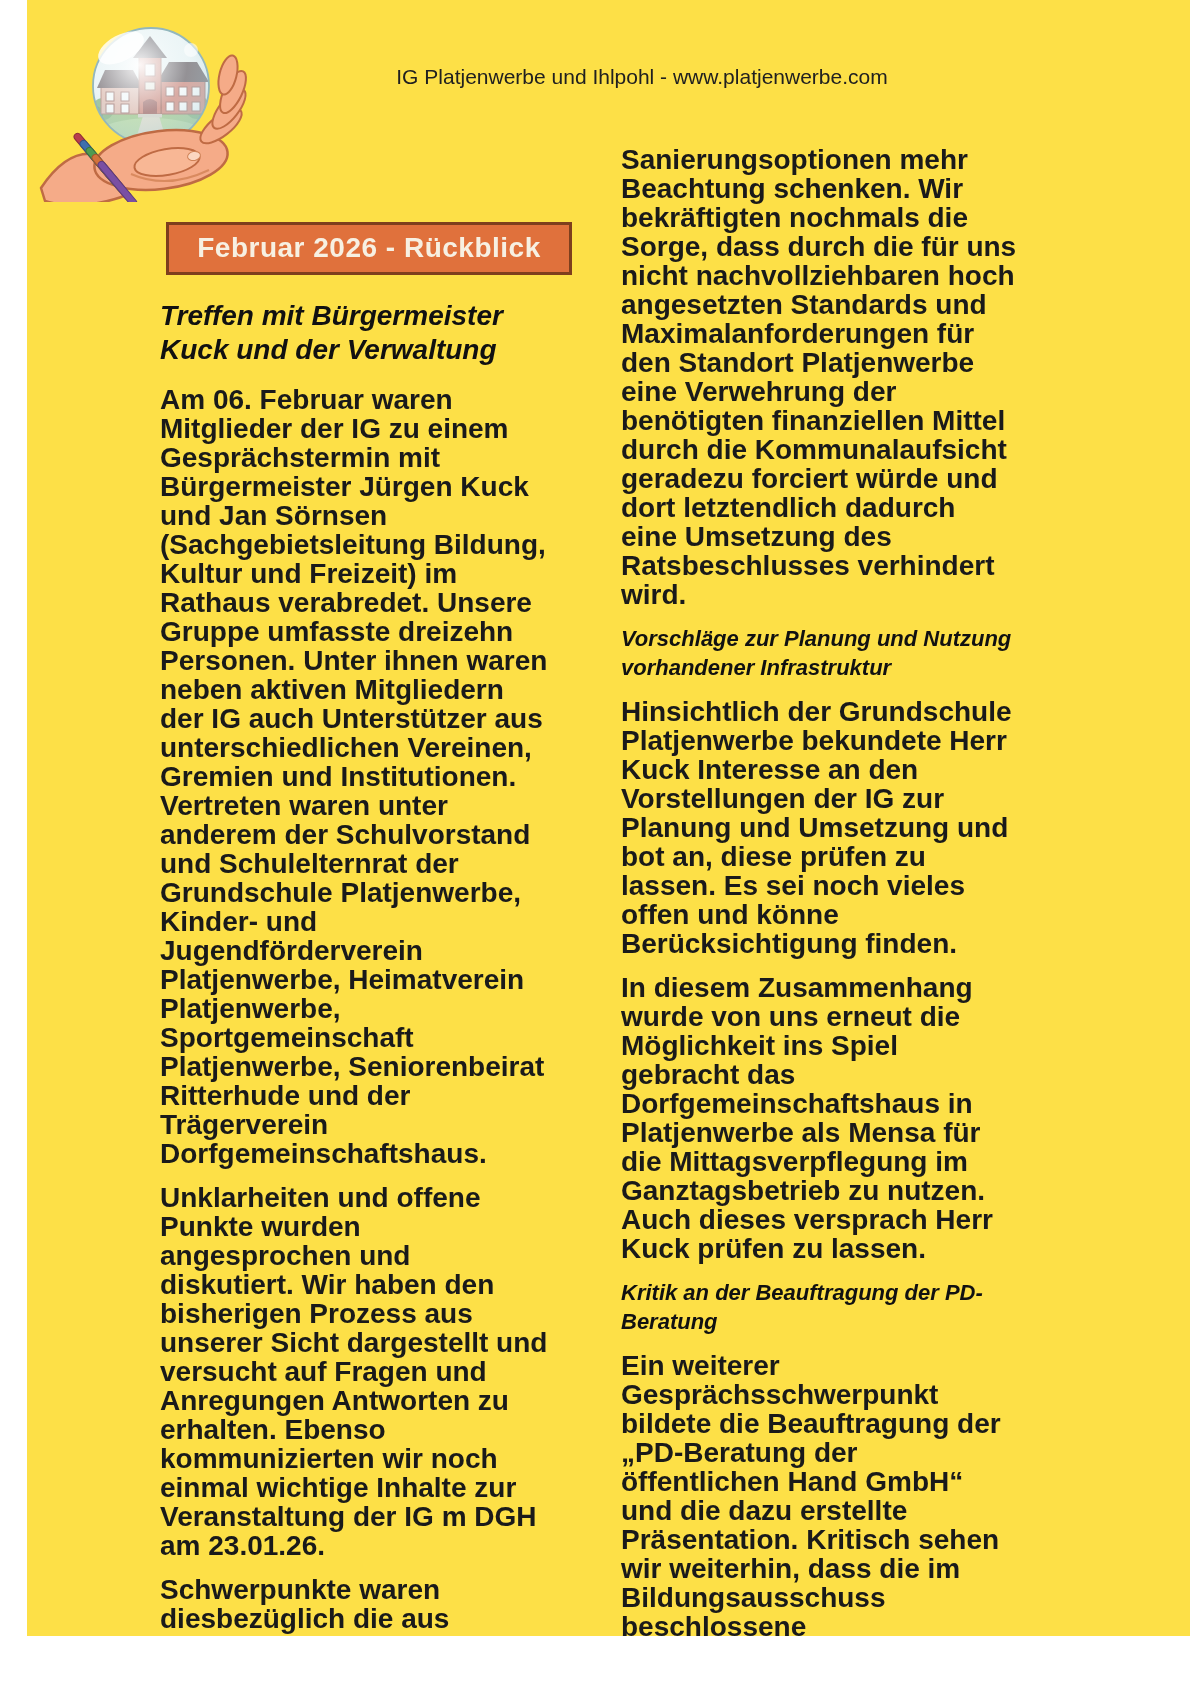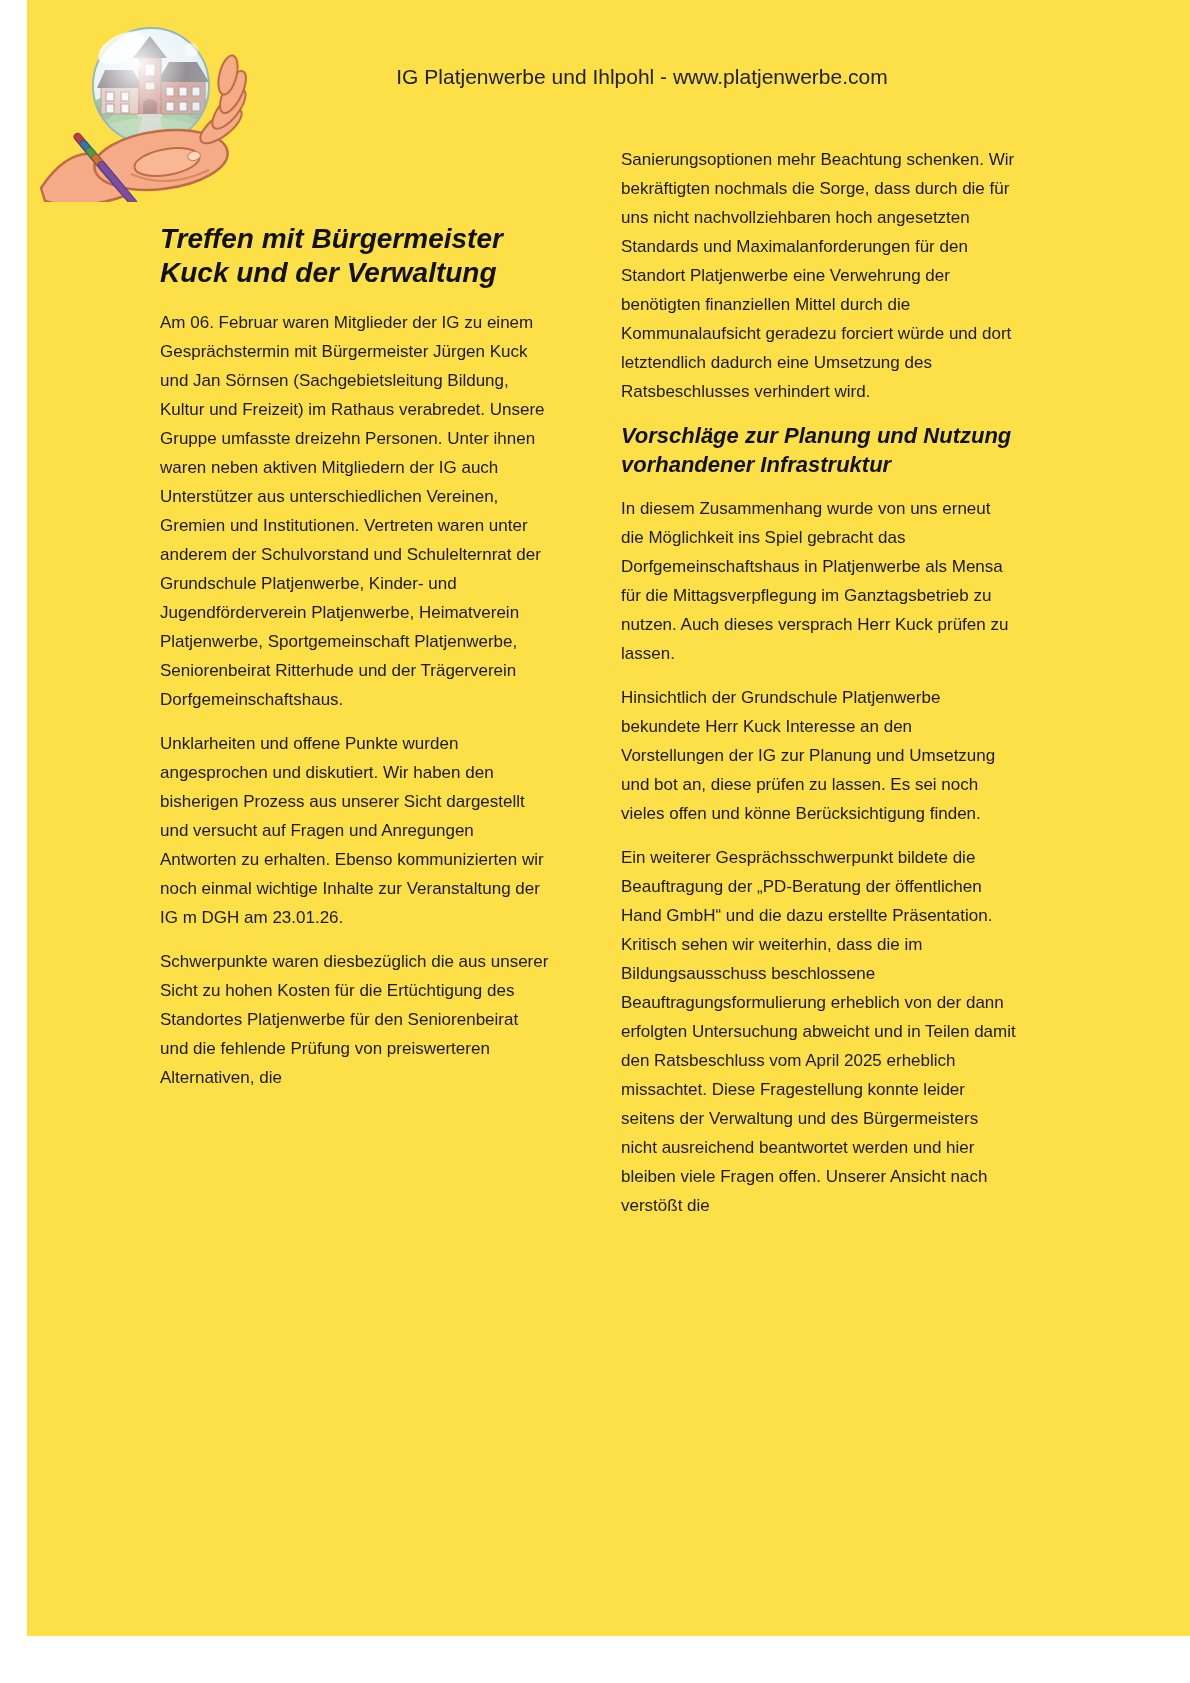--- a/index.html
+++ b/index.html
@@ -35,22 +35,23 @@
   }
   .article-title{
     font-size:28px;line-height:34px;font-weight:bold;
     margin:0 0 18px 0;color:#111;font-style:italic;
   }
   .section-heading{
     font-size:22px;line-height:29px;font-weight:bold;
     margin:15px 0 15px 0;color:#111;font-style:italic;
   }
   .para{
-    font-size:17px;line-height:29px;
+    font-size:28px;line-height:29px;
     margin:0 0 15px 0;
+    font-weight:bold;
   }
 </style>
 </head>
 <body>
 
 <div class="page">
 
   <svg class="logo" viewBox="0 0 225 196" aria-hidden="true">
     <defs>
       <radialGradient id="glassGrad" cx="40%" cy="32%" r="75%">
@@ -123,27 +124,29 @@
       <rect x="32" y="153" width="56" height="7" rx="3.5" fill="#3f6fae" stroke="#2d5486" transform="rotate(50 60 157)"></rect>
       <rect x="38" y="160" width="56" height="7" rx="3.5" fill="#4f9a52" stroke="#3a773d" transform="rotate(50 66 164)"></rect>
       <rect x="44" y="167" width="56" height="7" rx="3.5" fill="#d2723b" stroke="#a5552a" transform="rotate(50 72 171)"></rect>
       <rect x="50" y="174" width="56" height="7" rx="3.5" fill="#7a4fa3" stroke="#5c3a7d" transform="rotate(50 78 178)"></rect>
     </g>
   </svg>
 
   <div class="header-line">IG Platjenwerbe und Ihlpohl - www.platjenwerbe.com</div>
 
   <div class="col col-left">
+    <div class="banner">Februar 2026 - Rückblick</div>
     <h1 class="article-title">Treffen mit Bürgermeister Kuck und der Verwaltung</h1>
     <p class="para">Am 06. Februar waren Mitglieder der IG zu einem Gesprächstermin mit Bürgermeister Jürgen Kuck und Jan Sörnsen (Sachgebietsleitung Bildung, Kultur und Freizeit) im Rathaus verabredet. Unsere Gruppe umfasste dreizehn Personen. Unter ihnen waren neben aktiven Mitgliedern der IG auch Unterstützer aus unterschiedlichen Vereinen, Gremien und Institutionen. Vertreten waren unter anderem der Schulvorstand und Schulelternrat der Grundschule Platjenwerbe, Kinder- und Jugendförderverein Platjenwerbe, Heimatverein Platjenwerbe, Sportgemeinschaft Platjenwerbe, Seniorenbeirat Ritterhude und der Trägerverein Dorfgemeinschaftshaus.</p>
     <p class="para">Unklarheiten und offene Punkte wurden angesprochen und diskutiert. Wir haben den bisherigen Prozess aus unserer Sicht dargestellt und versucht auf Fragen und Anregungen Antworten zu erhalten. Ebenso kommunizierten wir noch einmal wichtige Inhalte zur Veranstaltung der IG m DGH am 23.01.26.</p>
     <p class="para">Schwerpunkte waren diesbezüglich die aus unserer Sicht zu hohen Kosten für die Ertüchtigung des Standortes Platjenwerbe für den Seniorenbeirat und die fehlende Prüfung von preiswerteren Alternativen, die</p>
   </div>
 
   <div class="col col-right">
     <p class="para">Sanierungsoptionen mehr Beachtung schenken. Wir bekräftigten nochmals die Sorge, dass durch die für uns nicht nachvollziehbaren hoch angesetzten Standards und Maximalanforderungen für den Standort Platjenwerbe eine Verwehrung der benötigten finanziellen Mittel durch die Kommunalaufsicht geradezu forciert würde und dort letztendlich dadurch eine Umsetzung des Ratsbeschlusses verhindert wird.</p>
     <h2 class="section-heading">Vorschläge zur Planung und Nutzung vorhandener Infrastruktur</h2>
+    <p class="para">Hinsichtlich der Grundschule Platjenwerbe bekundete Herr Kuck Interesse an den Vorstellungen der IG zur Planung und Umsetzung und bot an, diese prüfen zu lassen. Es sei noch vieles offen und könne Berücksichtigung finden.</p>
     <p class="para">In diesem Zusammenhang wurde von uns erneut die Möglichkeit ins Spiel gebracht das Dorfgemeinschaftshaus in Platjenwerbe als Mensa für die Mittagsverpflegung im Ganztagsbetrieb zu nutzen. Auch dieses versprach Herr Kuck prüfen zu lassen.</p>
-    <p class="para">Hinsichtlich der Grundschule Platjenwerbe bekundete Herr Kuck Interesse an den Vorstellungen der IG zur Planung und Umsetzung und bot an, diese prüfen zu lassen. Es sei noch vieles offen und könne Berücksichtigung finden.</p>
+    <h2 class="section-heading">Kritik an der Beauftragung der PD-Beratung</h2>
     <p class="para">Ein weiterer Gesprächsschwerpunkt bildete die Beauftragung der „PD-Beratung der öffentlichen Hand GmbH“ und die dazu erstellte Präsentation. Kritisch sehen wir weiterhin, dass die im Bildungsausschuss beschlossene Beauftragungsformulierung erheblich von der dann erfolgten Untersuchung abweicht und in Teilen damit den Ratsbeschluss vom April 2025 erheblich missachtet. Diese Fragestellung konnte leider seitens der Verwaltung und des Bürgermeisters nicht ausreichend beantwortet werden und hier bleiben viele Fragen offen. Unserer Ansicht nach verstößt die</p>
   </div>
 
 </div>
 
 </body></html>

